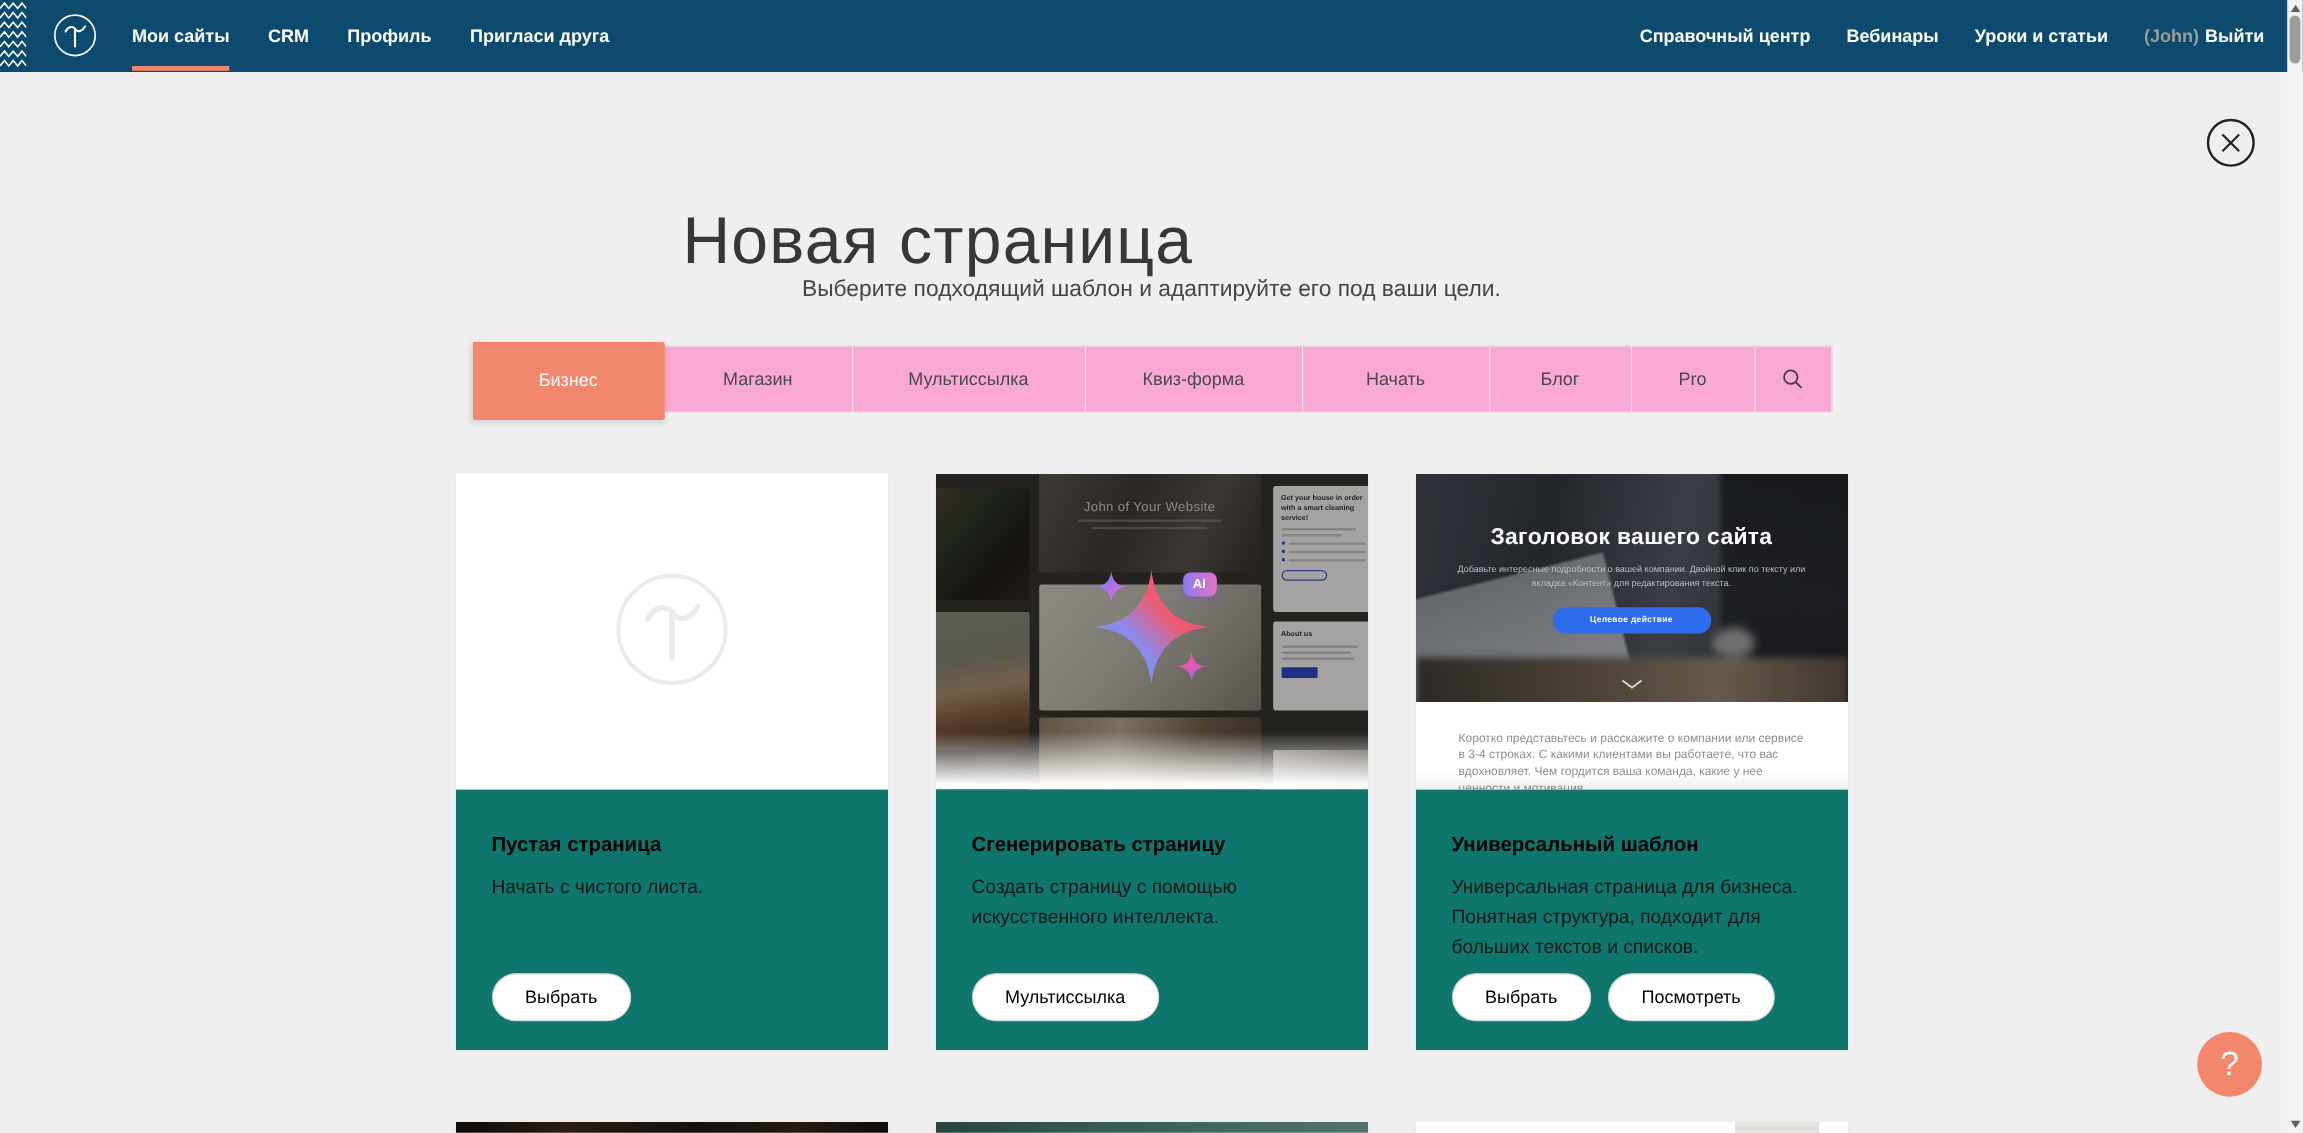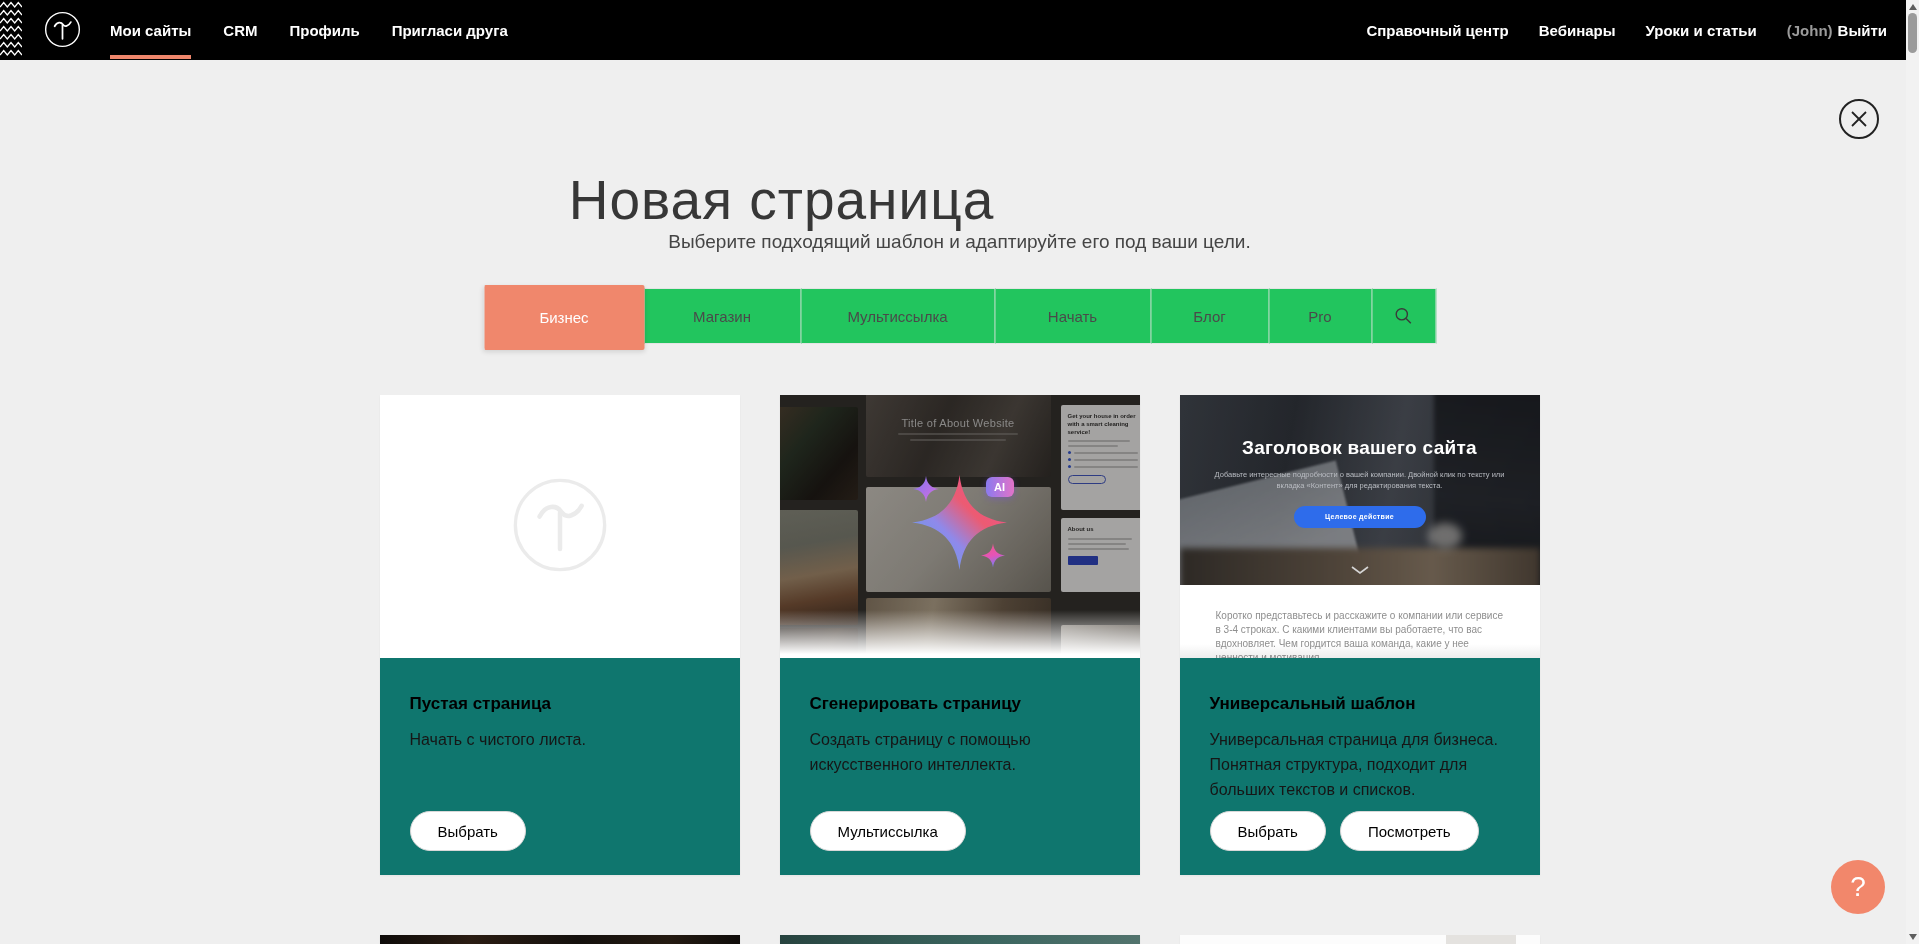--- a/index.html
+++ b/index.html
@@ -5,21 +5,21 @@
   * { box-sizing: border-box; }
   html,body { margin:0; padding:0; }
   body {
     width:1919px; height:944px; position:relative; overflow:hidden;
     background:#efefef; font-family:"Liberation Sans", sans-serif;
   }
 
   
   .topnav {
     position:absolute; left:0; top:0; width:1919px; height:60px;
-    background:#000000; color:#fff; display:flex; align-items:flex-start; z-index:6;
+    background:#0c4a6e; color:#fff; display:flex; align-items:flex-start; z-index:6;
   }
   .zigzag { position:absolute; left:0; top:0; width:22px; height:60px; }
   .logo-badge { position:absolute; left:44px; top:11px; width:37px; height:37px; cursor:pointer; }
   .nav-left { display:flex; gap:32px; margin-left:110px; }
   .nav-item {
     position:relative; height:60px; display:flex; align-items:center;
     font-size:15px; font-weight:700; color:#fff; cursor:pointer; white-space:nowrap;
   }
   .nav-item--active::after {
     content:""; position:absolute; left:0; right:0; bottom:1px; height:4px; background:#f0876c;
@@ -44,21 +44,21 @@
     position:absolute; top:231px; left:0; width:1919px; text-align:center;
     font-size:19px; font-weight:400; color:#454545;
   }
 
   
   .tabs {
     position:absolute; top:288px; left:50%; transform:translateX(-50%);
     display:flex; height:56px; align-items:flex-start;
   }
   .tab {
-    height:56px; background:#22c55e; border:1px solid #e4e4e4; border-left:none;
+    height:56px; background:#f9a8d4; border:1px solid #e4e4e4; border-left:none;
     display:flex; align-items:center; justify-content:center;
     font-size:15px; color:#4a4a4a; cursor:pointer;
   }
   .tab:first-child { border-left:1px solid #e4e4e4; }
   .tab--active {
     background:#f0876c; color:#fff; border:none; height:65px; margin-top:-3px;
     border-radius:2px; z-index:1; box-shadow:0 2px 5px rgba(0,0,0,.12);
   }
 
   
@@ -214,20 +214,21 @@
   </svg>
 </button>
 
 <h1 class="page-title">Новая страница</h1>
 <div class="page-subtitle">Выберите подходящий шаблон и адаптируйте его под ваши цели.</div>
 
 <div class="tabs">
   <div class="tab tab--active" style="width:161px">Бизнес</div>
   <div class="tab" style="width:157px">Магазин</div>
   <div class="tab" style="width:194px">Мультиссылка</div>
+  <div class="tab" style="width:181px">Квиз-форма</div>
   <div class="tab" style="width:156px">Начать</div>
   <div class="tab" style="width:118px">Блог</div>
   <div class="tab" style="width:103px">Pro</div>
   <div class="tab" style="width:64px">
     <svg width="18" height="18" viewBox="0 0 18 18">
       <circle cx="7.3" cy="7.3" r="5.6" fill="none" stroke="#3a3a3a" stroke-width="1.4"></circle>
       <line x1="11.6" y1="11.6" x2="16.3" y2="16.3" stroke="#3a3a3a" stroke-width="1.4"></line>
     </svg>
   </div>
 </div>
@@ -253,21 +254,21 @@
     </div>
   </div>
 
   <div class="card">
     <div class="card-img">
       <div class="collage">
         <div class="tile t-desk"></div>
         <div class="tile t-sofa"></div>
         <div class="tile t-dark"></div>
         <div class="tile t-hero">
-          <div class="hero-mini-title">Title of About Website</div>
+          <div class="hero-mini-title">John of Your Website</div>
           <div class="mini-line" style="width:120px"></div>
           <div class="mini-line" style="width:96px"></div>
         </div>
         <div class="tile t-room"></div>
         <div class="tile t-people"></div>
         <div class="tile t-white1">
           <div class="wt-head">Get your house in order with a smart cleaning service!</div>
           <div class="wt-line" style="width:62px"></div>
           <div class="wt-line" style="width:50px"></div>
           <div class="wt-bullet">

